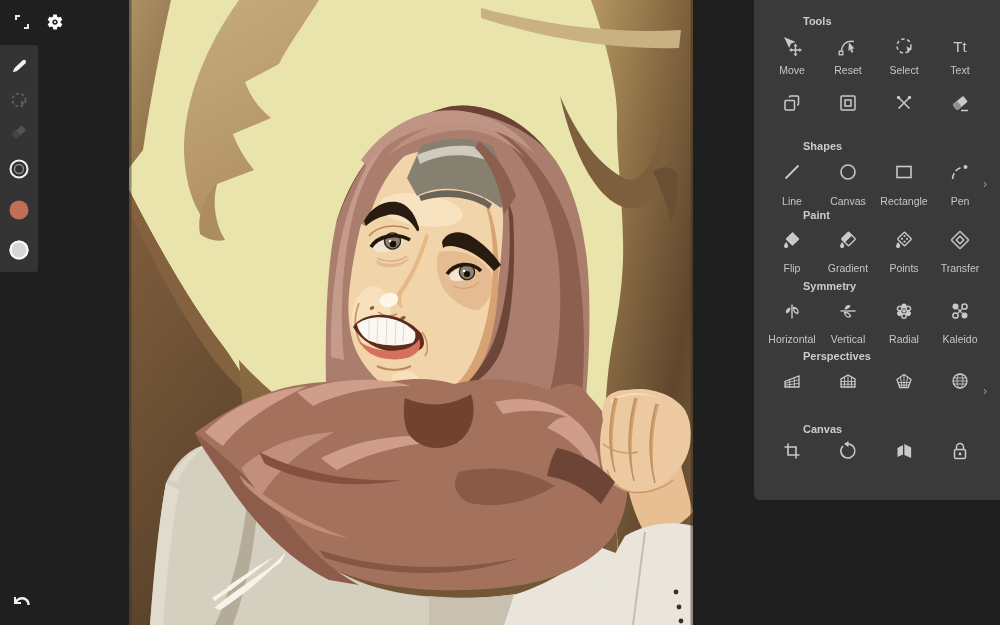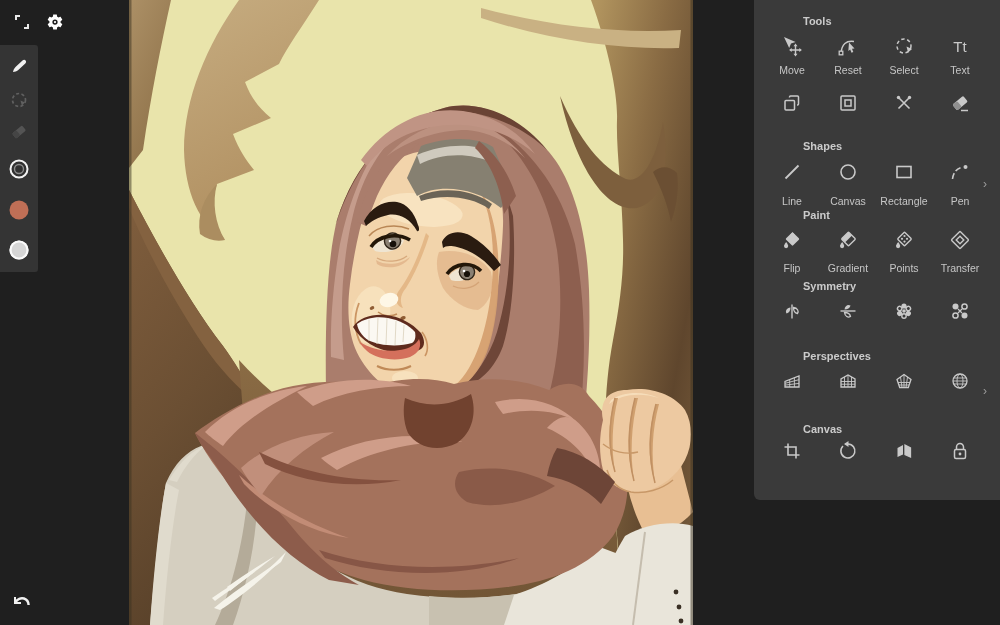--- a/index.html
+++ b/index.html
@@ -396,20 +396,26 @@
       <div class="cell">
         <svg class="ic" width="22" height="22" viewBox="0 0 22 22">
           <circle cx="6.5" cy="6.5" r="3" fill="#c9c9c9"></circle>
           <circle cx="15.5" cy="6.5" r="2.6" fill="none" stroke="#c9c9c9" stroke-width="1.5"></circle>
           <circle cx="6.5" cy="15.5" r="2.6" fill="none" stroke="#c9c9c9" stroke-width="1.5"></circle>
           <circle cx="15.5" cy="15.5" r="3" fill="#c9c9c9"></circle>
           <path d="M9,9 L13,13 M13,9 L9,13" stroke="#c9c9c9" stroke-width="1.2"></path>
         </svg>
       </div>
     </div>
+<div class="lrow" style="top:332.5px">
+      <div class="cell">Horizontal</div>
+      <div class="cell">Vertical</div>
+      <div class="cell">Radial</div>
+      <div class="cell">Kaleido</div>
+    </div>
 <div class="sect" style="top:350px">Perspectives</div>
 <div class="irow" style="top:370px">
       <div class="cell">
         <svg class="ic" width="22" height="22" viewBox="0 0 22 22">
           <path d="M4,17 L18,17 L18,6 L4,11.5 Z" stroke="#c9c9c9" stroke-width="1.3" fill="none"></path>
           <path d="M8.7,9.7 V17 M13.4,7.8 V17 M4,13.3 L18,9.7 M4,15.1 L18,13.4" stroke="#c9c9c9" stroke-width="0.9" fill="none"></path>
         </svg>
       </div>
       <div class="cell">
         <svg class="ic" width="22" height="22" viewBox="0 0 22 22">

